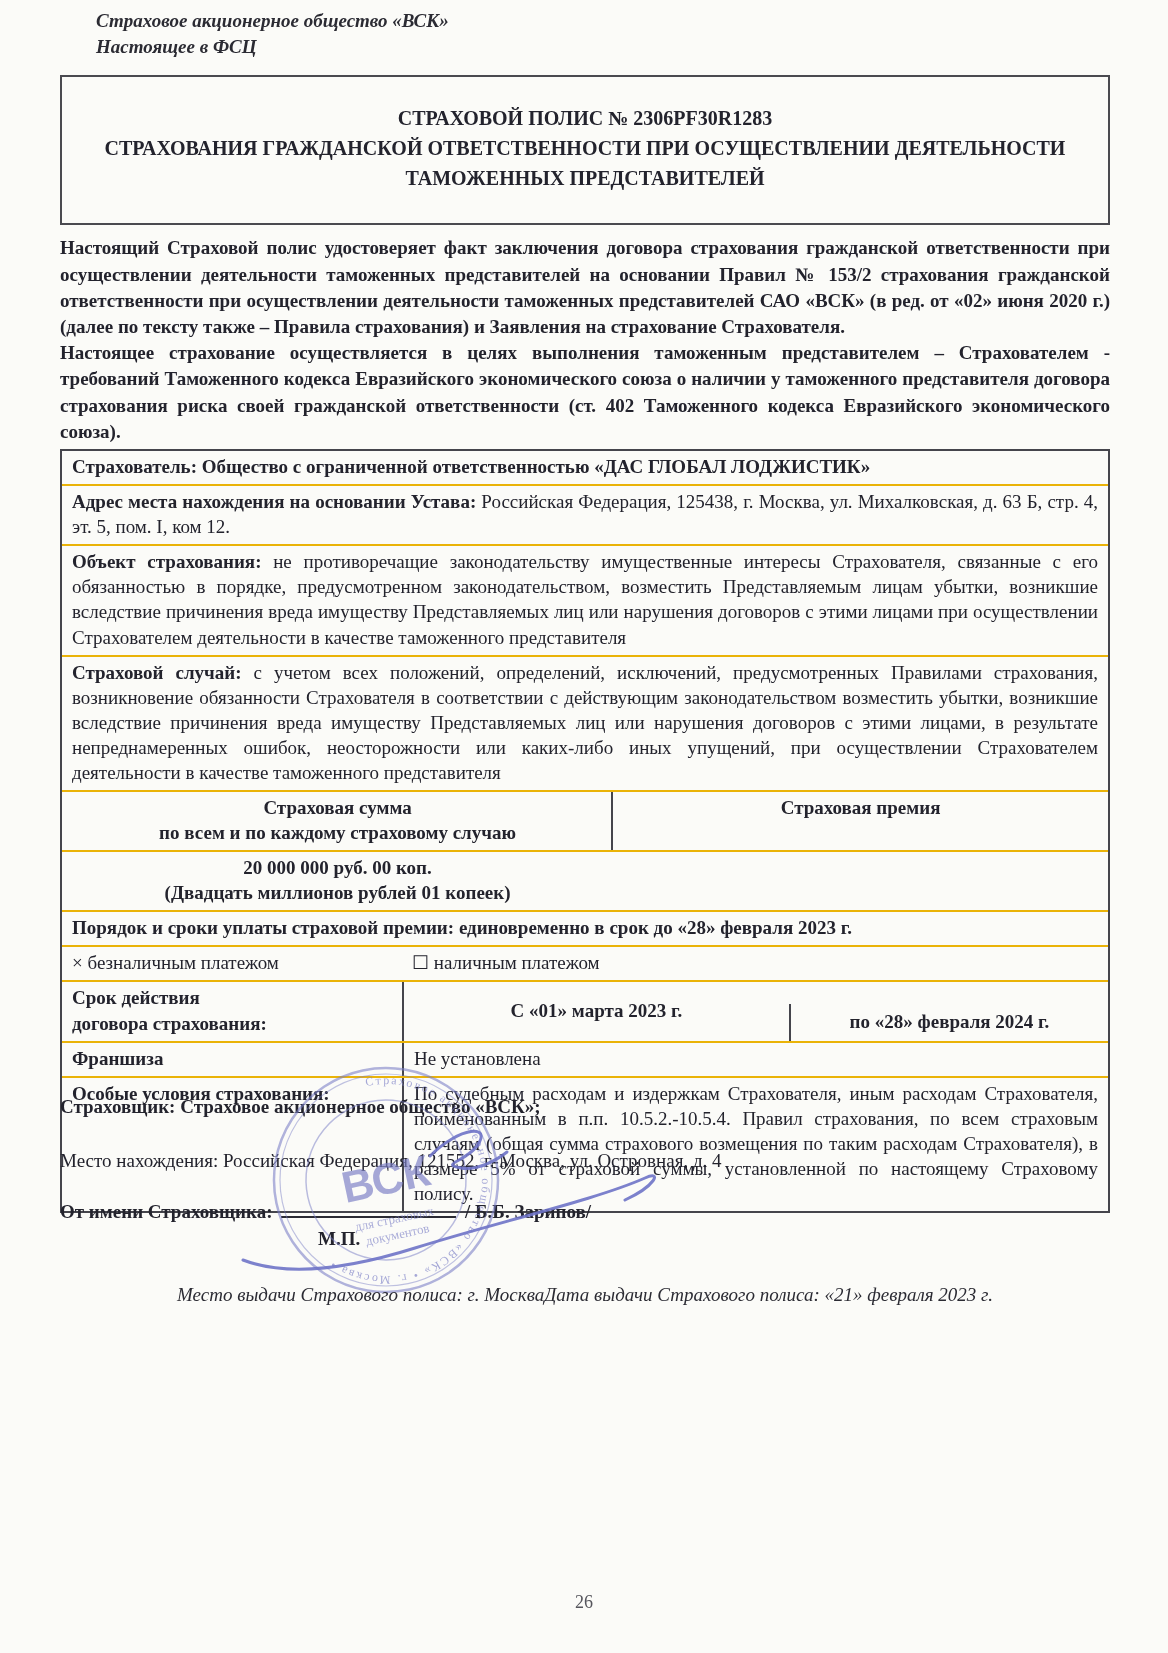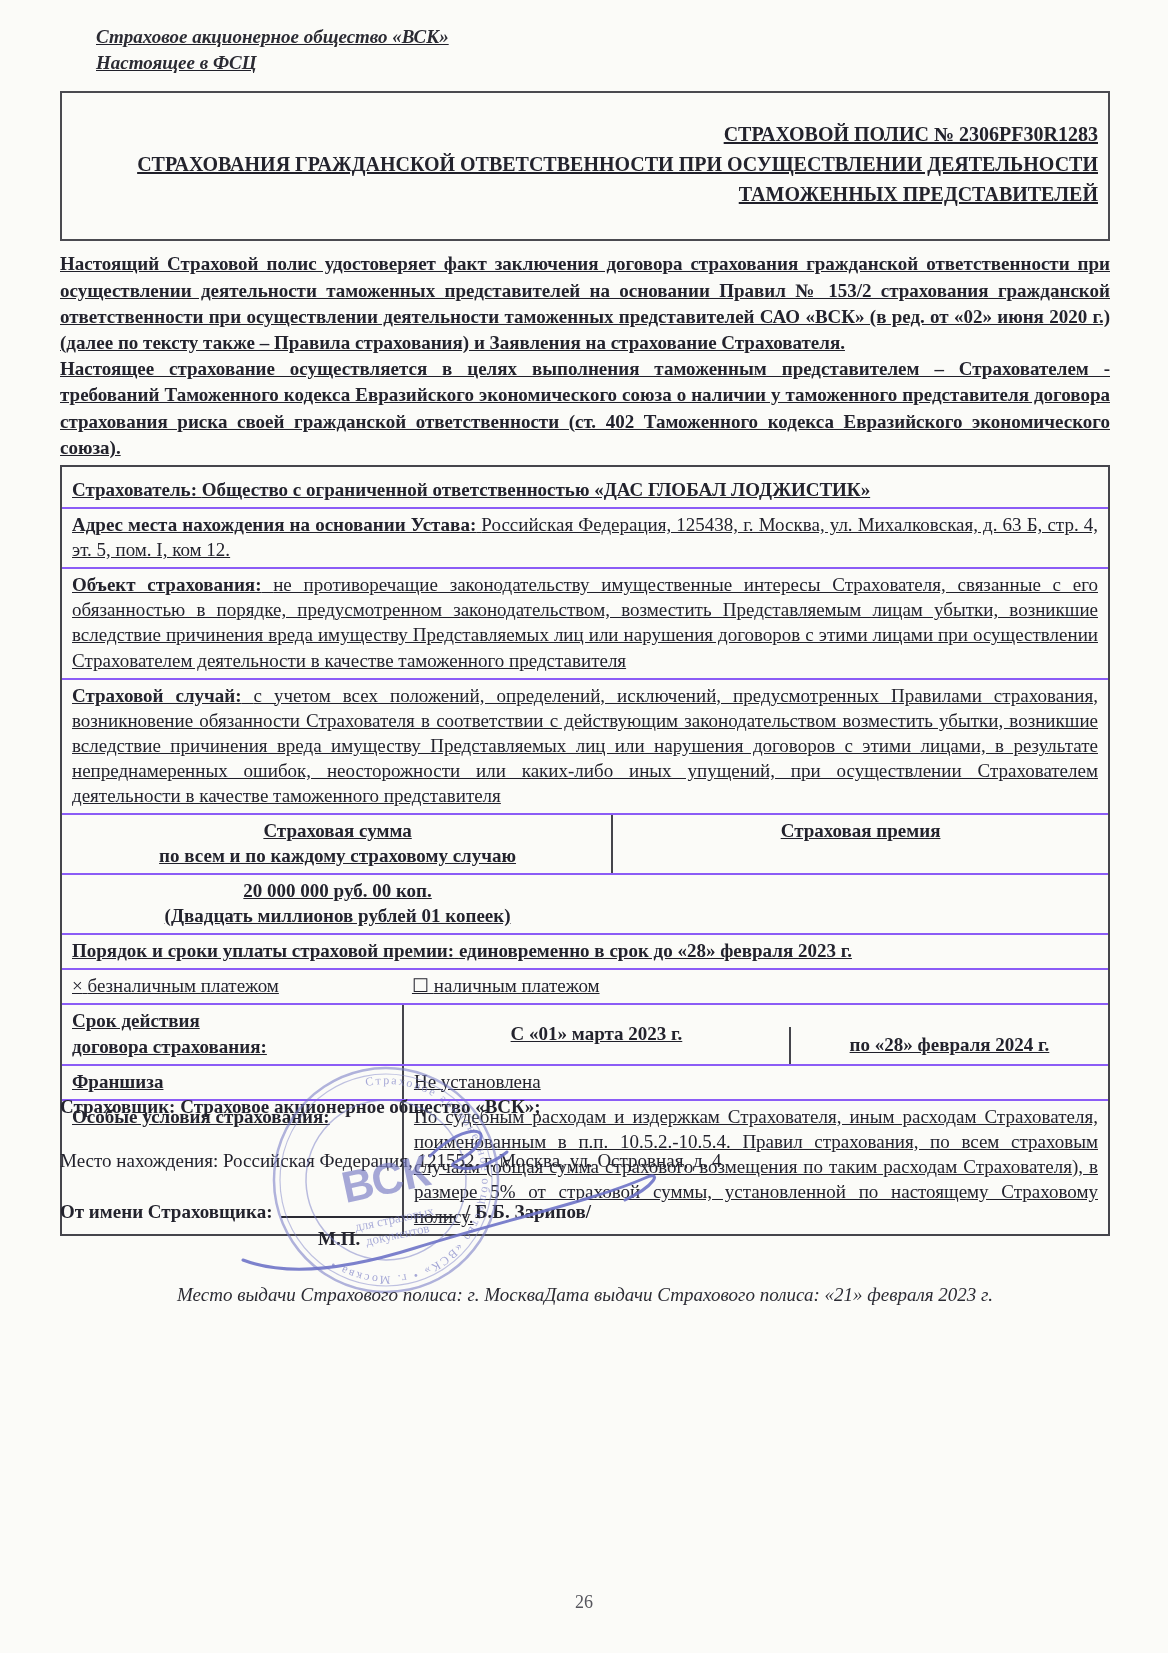--- a/index.html
+++ b/index.html
@@ -5,47 +5,47 @@
   html,body{margin:0;padding:0;}
   body{
     width:1168px;height:1653px;
     background:#fbfbf8;
     font-family:"Liberation Serif","DejaVu Serif",serif;
     color:#20202a;
     overflow:hidden;
     position:relative;
   }
   .page{position:relative;width:1168px;height:1653px;}
-  .content{position:absolute;left:60px;top:24px;width:1050px;text-decoration:underline;}
+  .content{position:absolute;left:60px;top:8px;width:1050px;}
 
   .doc-header{font-style:italic;font-weight:700;font-size:19px;line-height:1.35;margin-left:36px;color:#2b2b33;}
 
   .title-box{
     border:2px solid #4a4a50;
     margin-top:16px;
     padding:26px 10px 30px 10px;
-    text-align:right;
+    text-align:center;
     font-weight:700;
     font-size:20px;
     line-height:1.5;
     color:#23232d;
   }
 
   .intro{margin-top:10px;font-weight:700;font-size:19px;line-height:1.38;text-align:justify;color:#23232d;}
   .intro p{margin:0;}
 
   .doc-table{
     border:2px solid #45454c;
     margin-top:4px;
     font-size:19px;
     line-height:1.32;
     color:#23232d;
   }
-  .t-row{display:flex;border-top:2px solid #8b5cf6;}
-  .t-row:first-child{border-top:none;margin-top:7px;}
+  .t-row{display:flex;border-top:2px solid #eab308;}
+  .t-row:first-child{border-top:none;}
   .t-cell{padding:3px 10px 5px 10px;box-sizing:border-box;}
   .t-cell + .t-cell{border-left:2px solid #45454c;}
   .full{width:100%;}
   .just{text-align:justify;}
   .ctr{text-align:center;}
   .b{font-weight:700;}
   .w52{width:52.5%;padding-left:12px;}
   .w47{width:47.5%;}
   .w32{width:32.5%;}
   .w67{width:67.5%;}

